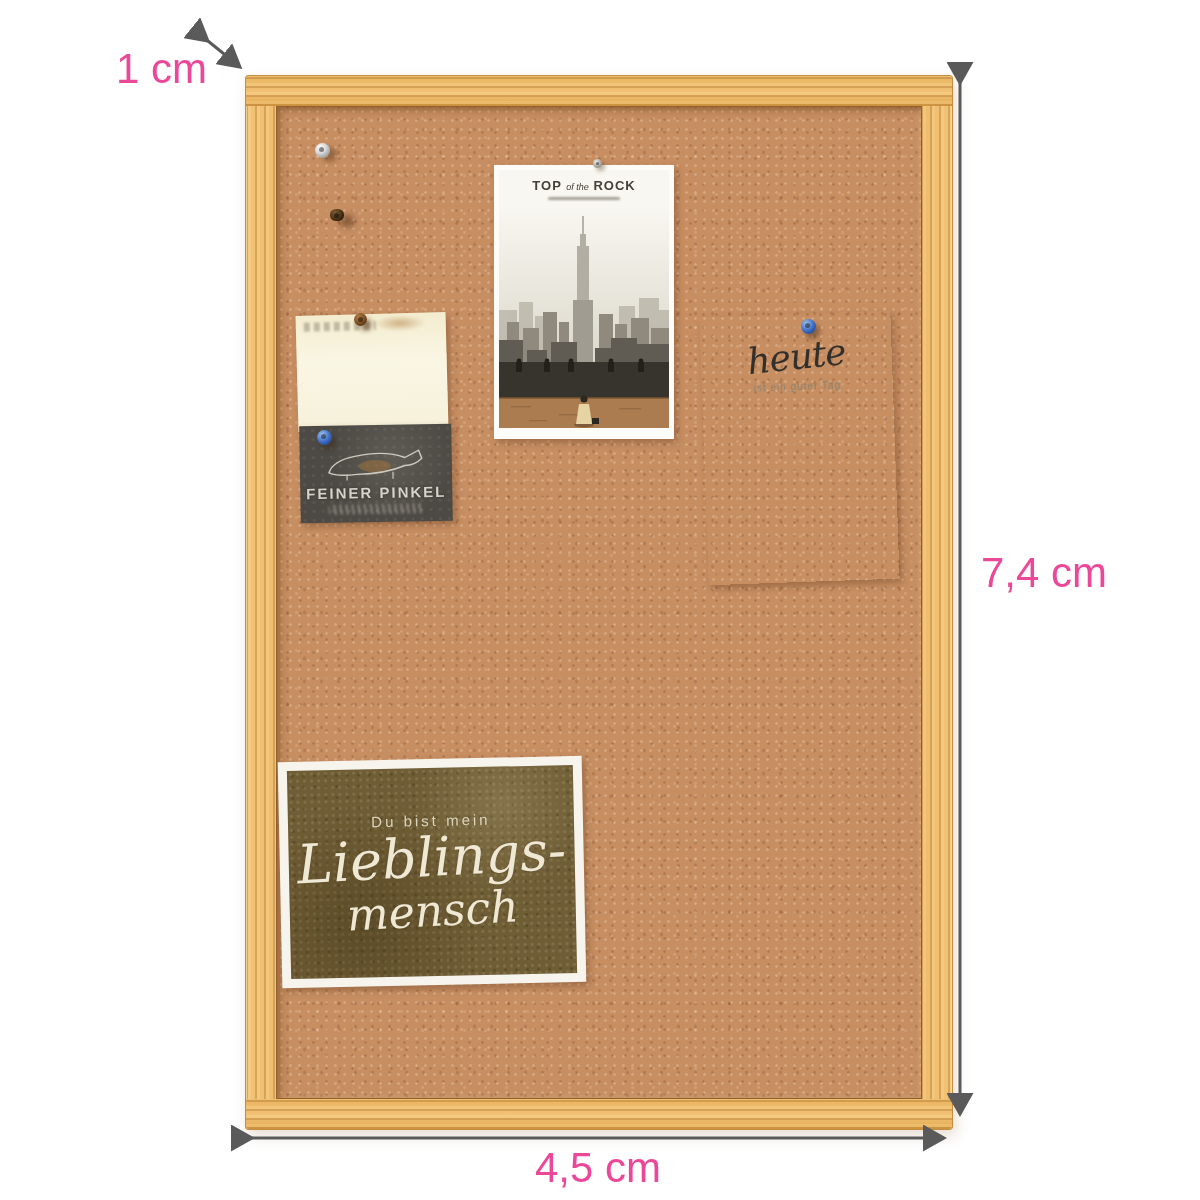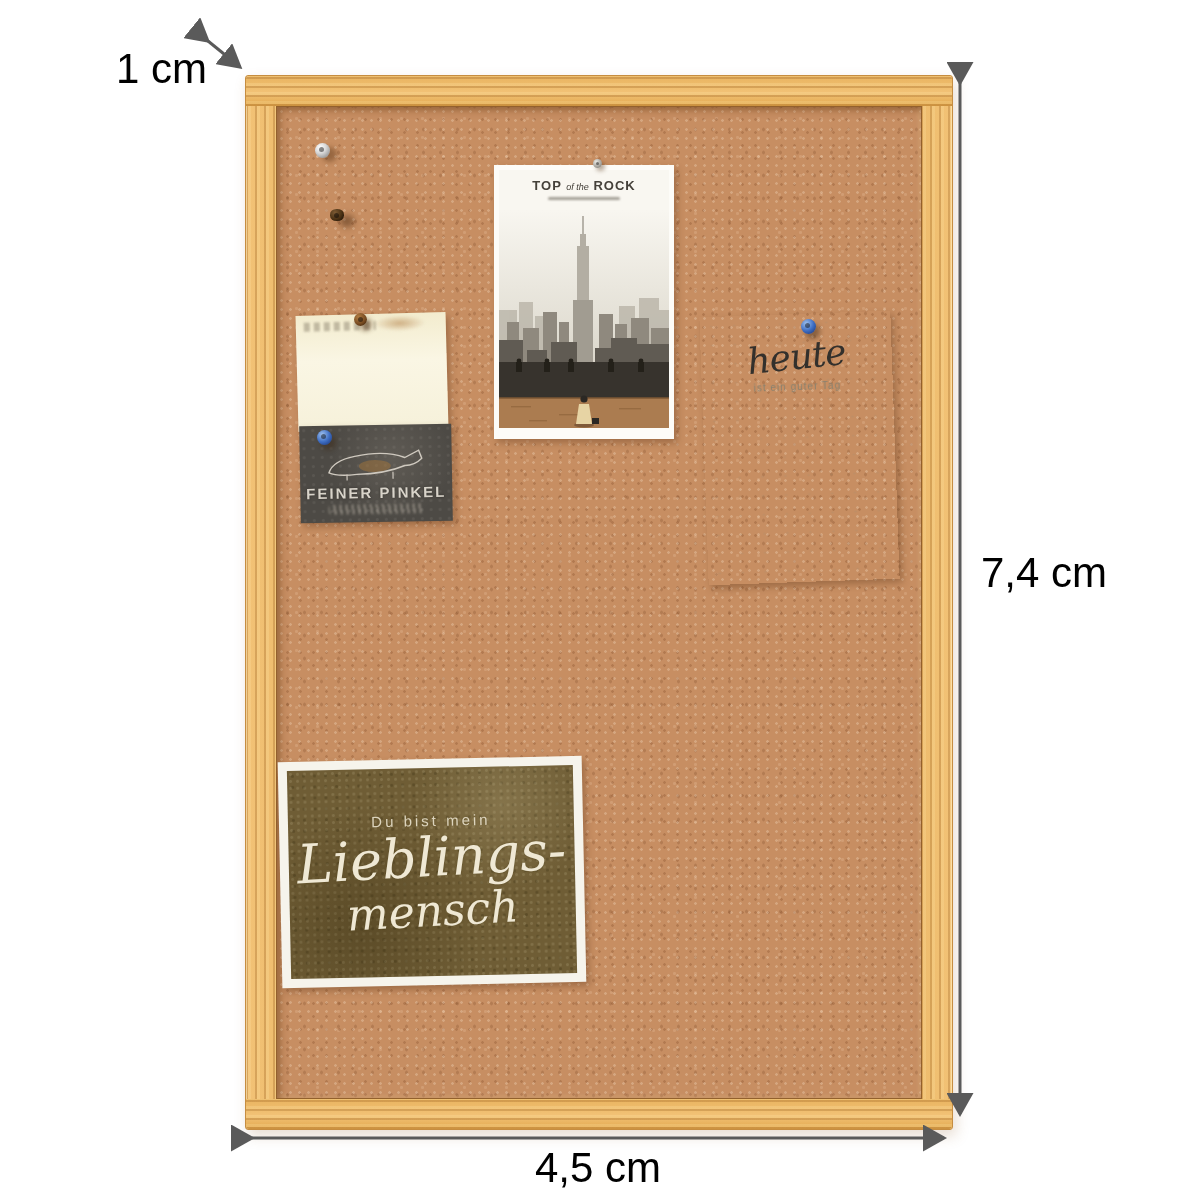--- a/index.html
+++ b/index.html
@@ -1,21 +1,21 @@
 <!DOCTYPE html>
 <html><head>
 <meta charset="utf-8">
 <style>
   html,body{margin:0;padding:0;background:#ffffff;}
   body{width:1200px;height:1200px;position:relative;overflow:hidden;
        font-family:"Liberation Sans",sans-serif;}
   .stage{position:absolute;inset:0;}
 
   
-  .dim-label{position:absolute;color:#000000;font-size:42px;line-height:1.05;
+  .dim-label{position:absolute;color:#ec4899;font-size:42px;line-height:1.05;
              font-family:"Liberation Sans",sans-serif;}
   .lbl-1cm{left:116px;top:47px;}
   .lbl-65{left:981px;top:551px;}
   .lbl-45{left:245px;top:1146px;width:706px;text-align:center;}
   .dim-overlay{position:absolute;left:0;top:0;pointer-events:none;}
 
   
   .board{position:absolute;left:245px;top:75px;width:706px;height:1053px;
     border-radius:3px;border:1px solid #c68d40;
     background:

